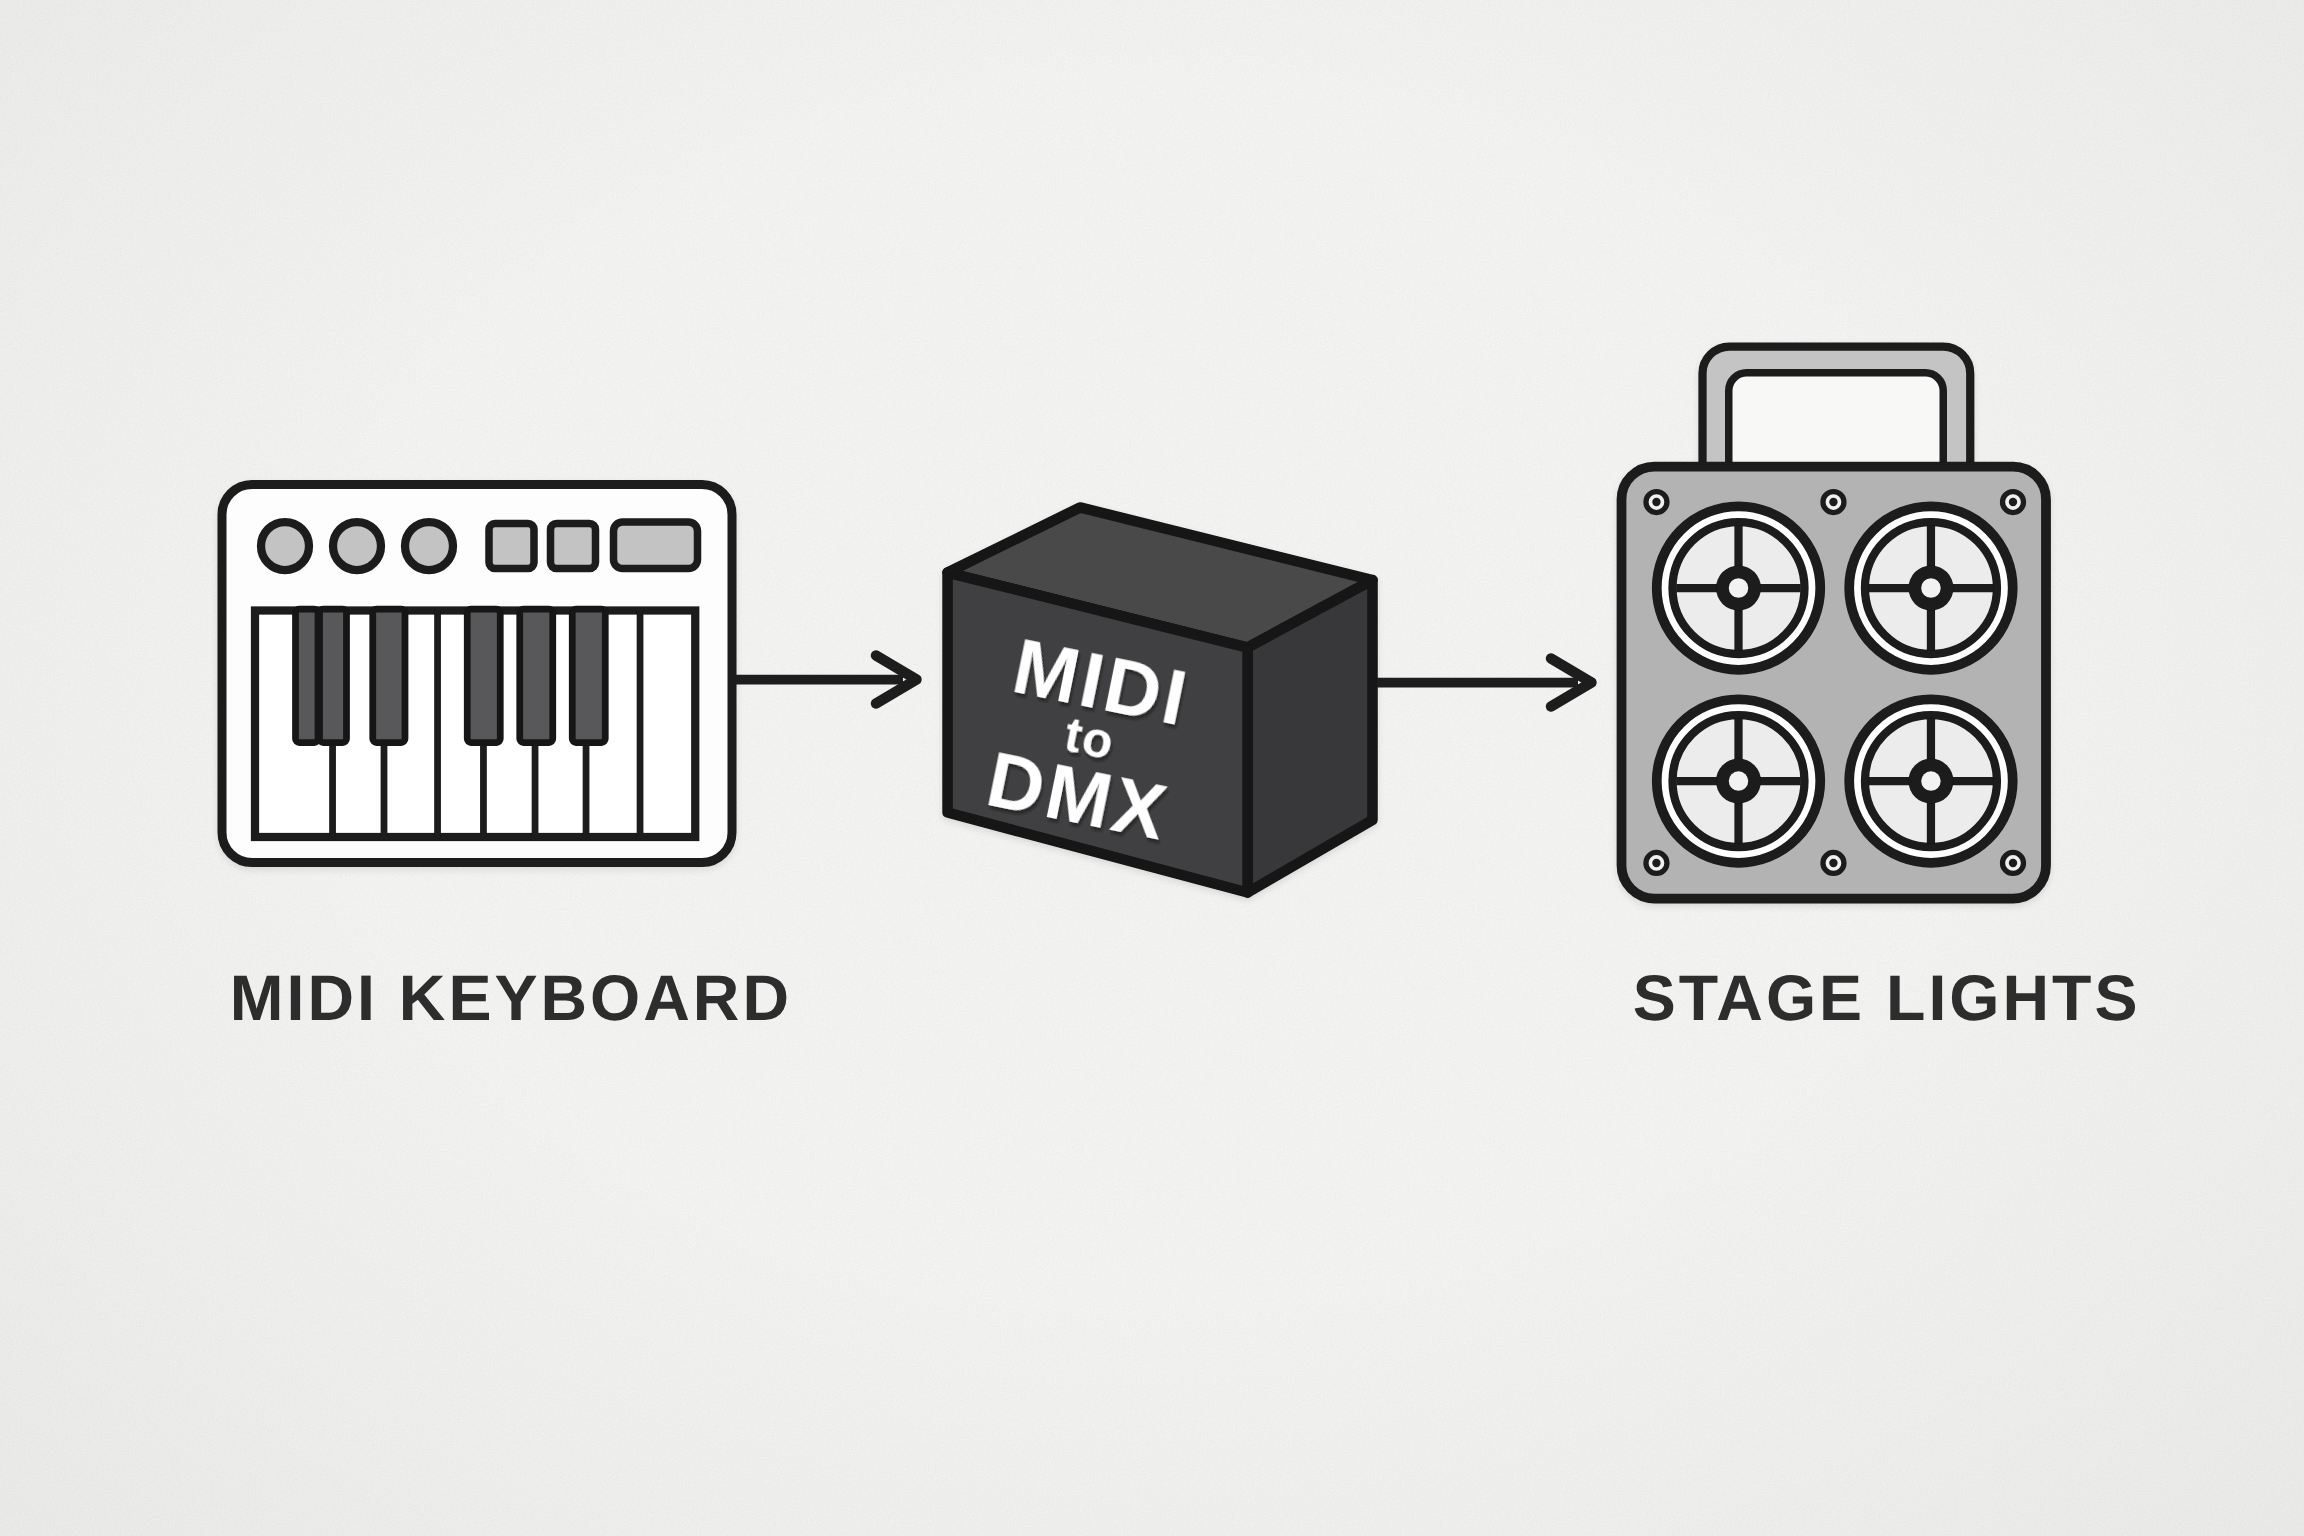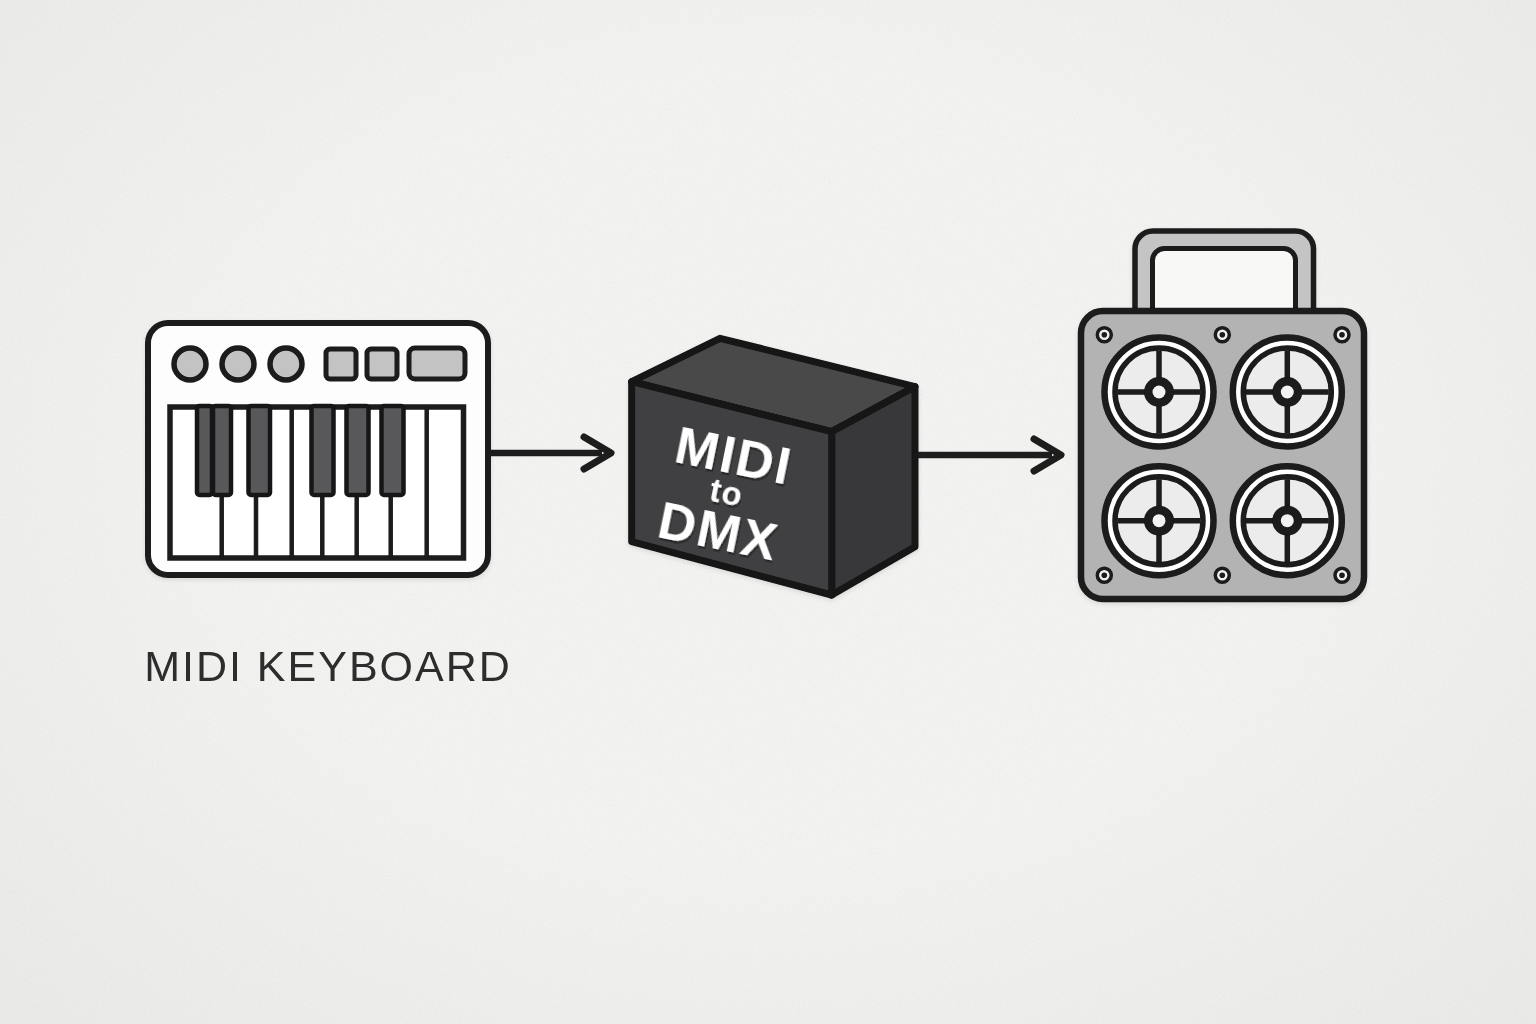--- a/index.html
+++ b/index.html
@@ -7,23 +7,23 @@
     position:relative;
     width:1536px;height:1024px;
     overflow:hidden;
     background:radial-gradient(ellipse at 50% 45%, #fbfbfa 50%, #f2f2f0 100%);
     font-family:"Liberation Sans", sans-serif;
   }
   #scene{position:absolute;left:0;top:0;}
   .node-label{
     position:absolute;
     width:400px;
-    text-align:center;
+    text-align:right;
     font-size:43px;
-    font-weight:400;
+    font-weight:700;
     letter-spacing:2px;
     color:#2d2d2d;
     line-height:1;
     white-space:nowrap;
   }
   #label-keyboard{left:128px;top:645px;}
   #label-lights{left:1027px;top:645px;}
   .box-text{
     font-family:"Liberation Sans", sans-serif;
     font-weight:bold;
@@ -181,13 +181,14 @@
           <line x1="1287.3" y1="479.2" x2="1287.3" y2="562.2" stroke="#1a1a1a" stroke-width="5.5"></line>
           <line x1="1245.8" y1="520.7" x2="1328.8" y2="520.7" stroke="#1a1a1a" stroke-width="5.5"></line>
           <circle cx="1287.3" cy="520.7" r="15" fill="#1a1a1a"></circle>
           <circle cx="1287.3" cy="520.7" r="6.5" fill="#f2f2f2"></circle>
         </g>
       </g>
     </g>
   </svg>
 
   <div id="label-keyboard" class="node-label">MIDI KEYBOARD</div>
+  <div id="label-lights" class="node-label">STAGE LIGHTS</div>
 </div>
 
 </body></html>

